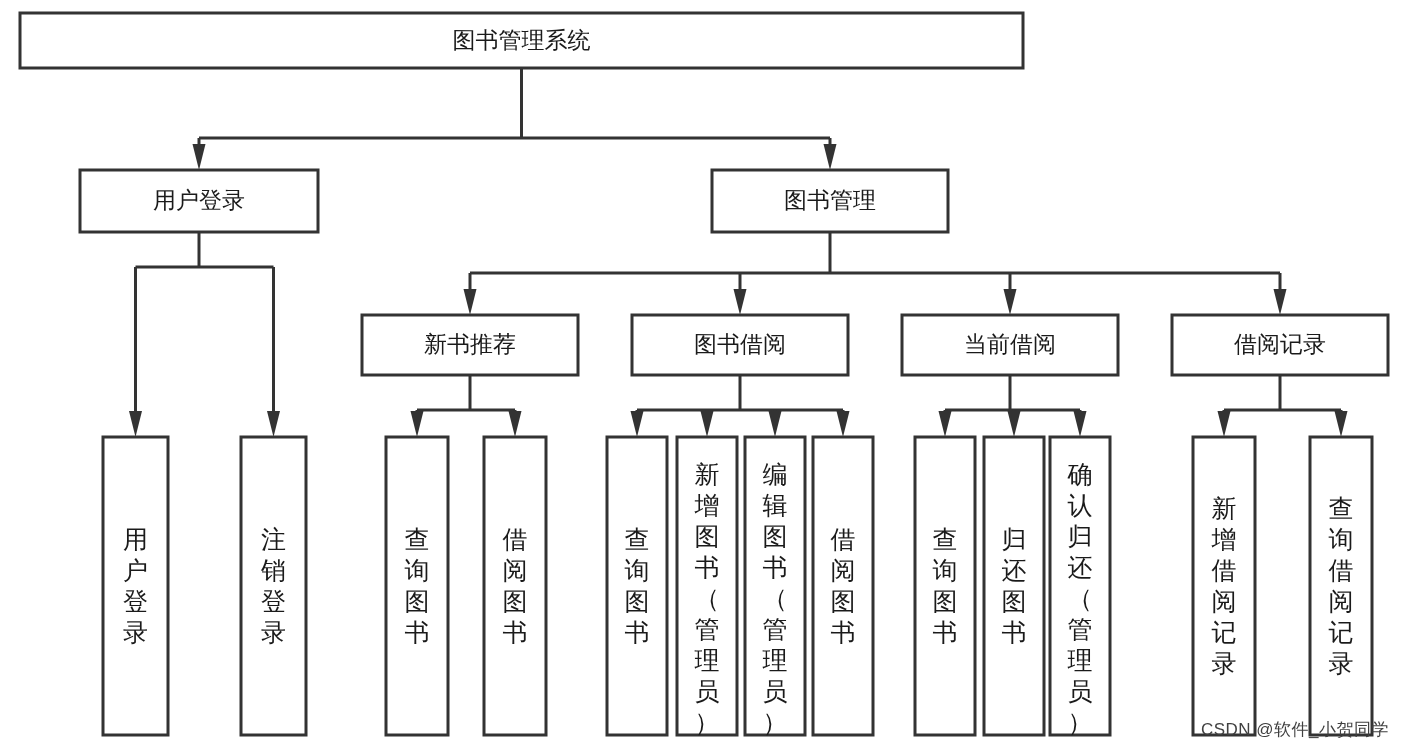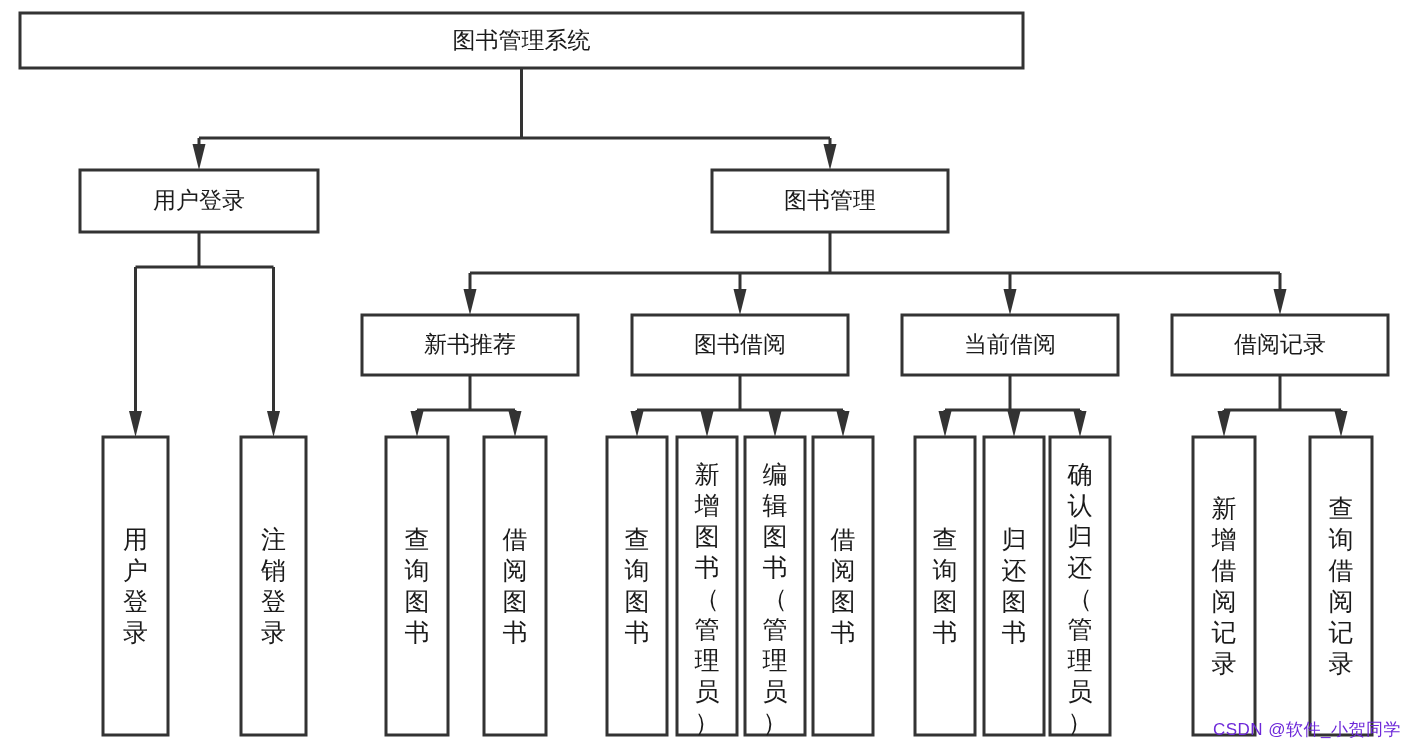--- a/index.html
+++ b/index.html
@@ -48,25 +48,25 @@
     dominant-baseline: middle;
   }
   .node-label-v {
     font-family: "Liberation Sans", "DejaVu Sans", sans-serif;
     font-size: 25px;
     fill: #1a1a1a;
     text-anchor: middle;
   }
   .watermark {
     position: absolute;
-    right: 4px;
+    right: 16px;
     bottom: 6px;
     font-family: "Liberation Sans", "DejaVu Sans", sans-serif;
     font-size: 17px;
-    color: #6d28d9;
+    color: #404040;
     white-space: nowrap;
     letter-spacing: 0.5px;
   }
 </style>
 </head>
 <body>
 
 <div id="diagram-root">
   <svg class="flowchart" viewBox="0 0 1405 747" xmlns="http://www.w3.org/2000/svg">
     <g id="connector-layer">

